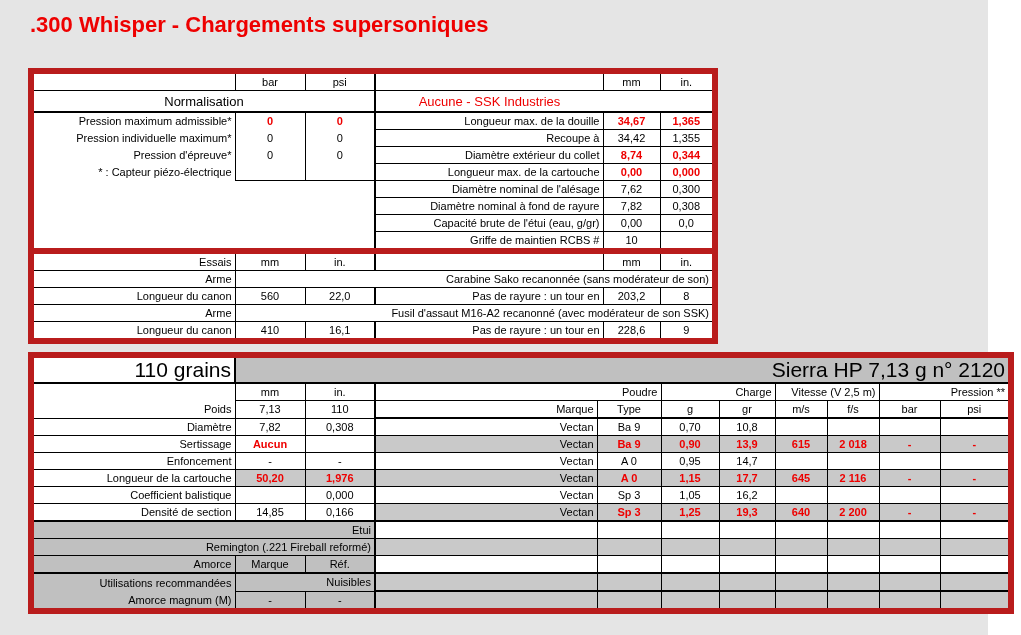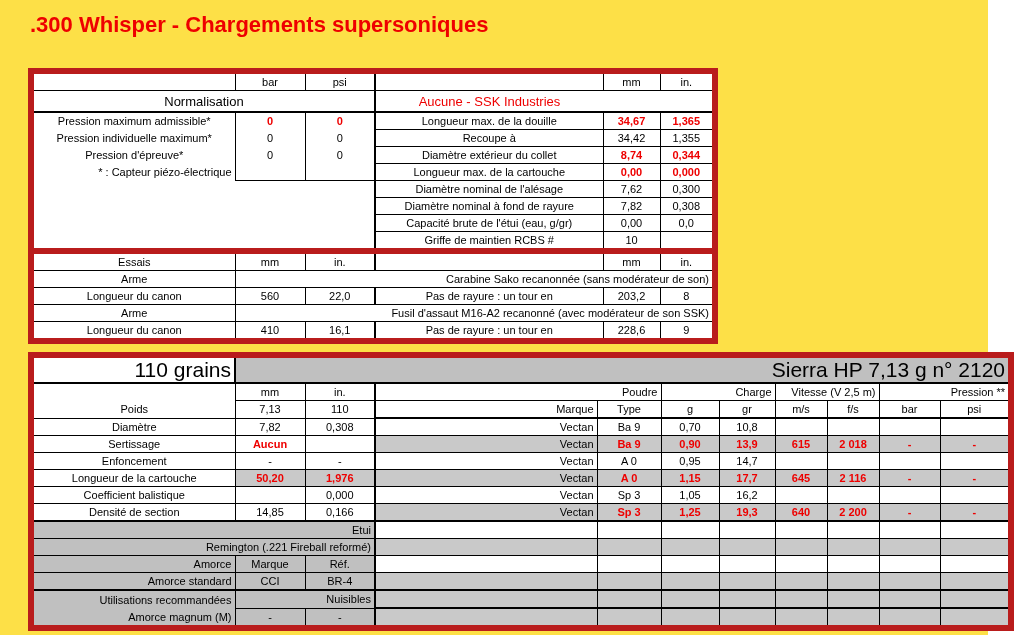--- a/index.html
+++ b/index.html
@@ -1,25 +1,25 @@
 <!DOCTYPE html>
 <html><head>
 <meta charset="utf-8">
 <style>
   html,body{margin:0;padding:0;background:#fff;}
-  .sheet{position:relative;width:988px;height:635px;background:#fde047;
+  .sheet{position:relative;width:988px;height:635px;background:#e5e5e5;
          font-family:"Liberation Sans","DejaVu Sans",sans-serif;color:#000;}
   .title{position:absolute;left:30px;top:12px;font-size:22px;font-weight:bold;color:#ee0000;white-space:nowrap;}
   table{border-collapse:collapse;table-layout:fixed;position:absolute;background:#fff;}
   table{border:6px solid #b91c1c;}
   td{border:1px solid #000;height:16px;padding:0 3px;font-size:11px;white-space:nowrap;overflow:hidden;}
   #norm{left:28px;top:68px;width:684px;}
   #essais{left:28px;top:248px;width:684px;}
   #load{left:28px;top:352px;width:980px;}
-  .c{text-align:center}.r{text-align:center}.l{text-align:right}.b{font-weight:normal}
+  .c{text-align:center}.r{text-align:right}.l{text-align:right}.b{font-weight:normal}
   .red{color:#ee0000}.redb{color:#ee0000;font-weight:bold}
   .band{background:#c9c9c9}.hg{background:#c0c0c0}
   .bl2{border-left-width:2px}.bt2{border-top-width:2px}.bb2{border-bottom-width:2px}
   .fs13{font-size:13px}.fs15{font-size:21px}
   .h20 td{height:20px}
   .ghb{border-bottom-style:hidden}
   .ght{border-top-style:hidden}
   .ghtb{border-top-style:hidden;border-bottom-style:hidden}
   .ghl{border-left-style:hidden}
   .g1{border-top-style:hidden;border-bottom-style:hidden;border-right-style:hidden}
@@ -321,33 +321,20 @@
       <td class="bl2"></td>
       <td></td>
       <td></td>
       <td></td>
       <td></td>
       <td></td>
       <td></td>
       <td></td>
     </tr>
     <tr>
-      <td class="hg l">Amorce standard</td>
-      <td class="hg c">CCI</td>
-      <td class="hg c">BR-4</td>
-      <td class="bl2 band"></td>
-      <td class="band"></td>
-      <td class="band"></td>
-      <td class="band"></td>
-      <td class="band"></td>
-      <td class="band"></td>
-      <td class="band"></td>
-      <td class="band"></td>
-    </tr>
-    <tr>
       <td class="hg b l bt2">Utilisations recommandées</td>
       <td colspan="2" class="hg b l bt2">Nuisibles</td>
       <td class="bl2 band bt2"></td>
       <td class="band bt2"></td>
       <td class="band bt2"></td>
       <td class="band bt2"></td>
       <td class="band bt2"></td>
       <td class="band bt2"></td>
       <td class="band bt2"></td>
       <td class="band bt2"></td>

